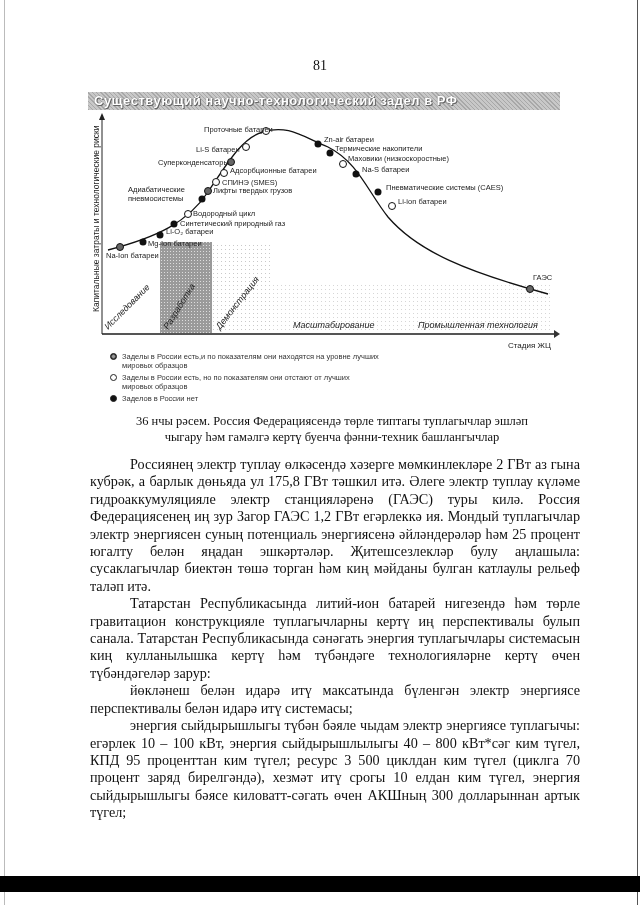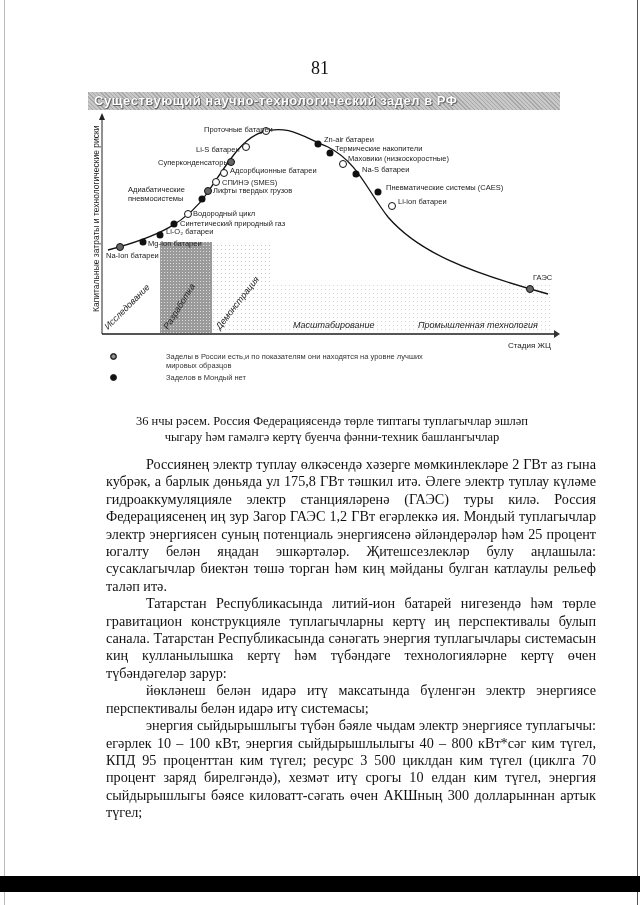--- a/index.html
+++ b/index.html
@@ -1,33 +1,33 @@
 <!DOCTYPE html>
 <html><head>
 <meta charset="utf-8">
 <style>
   html, body { margin:0; padding:0; background:#ffffff; }
   body { width:640px; height:905px; position:relative; overflow:hidden; font-family:"Liberation Serif", serif; color:#111; }
   .edge-left { position:absolute; left:4px; top:0; width:1px; height:905px; background:#bbb; }
   .edge-right { position:absolute; right:2px; top:0; width:1px; height:905px; background:#555; }
-  .page-num { position:absolute; left:0; width:640px; top:58px; text-align:center; font-size:18px; }
+  .page-num { position:absolute; left:0; width:640px; top:58px; text-align:center; font-size:14px; }
   .figure { position:absolute; left:88px; top:92px; width:472px; height:312px; }
   .fig-title-bar { position:absolute; left:0; top:0; width:472px; height:18px; background:#b8b8b8;
     background-image: repeating-linear-gradient(45deg,#a8a8a8 0 1px,#c8c8c8 1px 3px); text-align: right; }
   .fig-title { position:absolute; left:6px; top:1px; font-family:"Liberation Sans", sans-serif; font-weight:bold; font-size:13px; color:#fff; letter-spacing:0.5px; text-shadow:0 0 1px #555,1px 1px 0 #666; white-space:nowrap; }
   .chart-svg { position:absolute; left:0; top:20px; }
   .legend { position:absolute; left:22px; top:260px; font-family:"Liberation Sans", sans-serif; font-size:7.5px; color:#333; line-height:9px; }
-  .legend-item { display:flex; align-items:flex-start; margin-bottom:3px;gap:44px; }
+  .legend-item { display:flex; align-items:flex-start; margin-bottom:3px; }
   .legend-dot { width:7px; height:7px; border-radius:50%; margin-right:5px; margin-top:1px; flex:none; border:1px solid #222; box-sizing:border-box; }
   .legend-dot.gray { background:#555; background-image:radial-gradient(circle,#999 30%,#333 70%); }
   .legend-dot.open { background:#fff; }
   .legend-dot.black { background:#111; }
   .legend-text { width:260px; }
   .caption { position:absolute; left:0; width:632px; top:413px; text-align:center; font-size:12.5px; line-height:16px;padding-left:16px; }
-  .body-text { position:absolute; left:90px; top:456px; width:490px; font-size:14.2px; line-height:17.4px; text-align:justify;margin-left:16px; }
+  .body-text { position:absolute; left:90px; top:456px; width:490px; font-size:14.2px; line-height:17.4px; text-align:justify; }
   .body-text p { margin:0; text-indent:40px; }
   .bottom-bar { position:absolute; left:0; top:876px; width:640px; height:16px; background:#000; }
 </style>
 </head>
 <body>
 
 <div class="edge-left"></div>
 <div class="edge-right"></div>
 
 <div class="page-num">81</div>
@@ -112,22 +112,26 @@
     <text transform="translate(11,200) rotate(-90)" font-family="Liberation Sans, sans-serif" font-size="8.5" fill="#222">Капитальные затраты и технологические риски</text>
     <text x="420" y="236" font-family="Liberation Sans, sans-serif" font-size="8" fill="#222">Стадия ЖЦ</text>
   </svg>
 
   <div class="legend">
     <div class="legend-item">
       <span class="legend-dot gray"></span>
       <span class="legend-text">Заделы в России есть,и по показателям они находятся на уровне лучших мировых образцов</span>
     </div>
     <div class="legend-item">
+      <span class="legend-dot open"></span>
+      <span class="legend-text">Заделы в России есть, но по показателям они отстают от лучших мировых образцов</span>
+    </div>
+    <div class="legend-item">
       <span class="legend-dot black"></span>
-      <span class="legend-text">Заделов в Мондый нет</span>
+      <span class="legend-text">Заделов в России нет</span>
     </div>
   </div>
 </div>
 
 <div class="caption">
   <div>36 нчы рәсем. Россия Федерациясендә төрле типтагы туплагычлар эшләп</div>
   <div>чыгару һәм гамәлгә кертү буенча фәнни-техник башлангычлар</div>
 </div>
 
 <div class="body-text">

